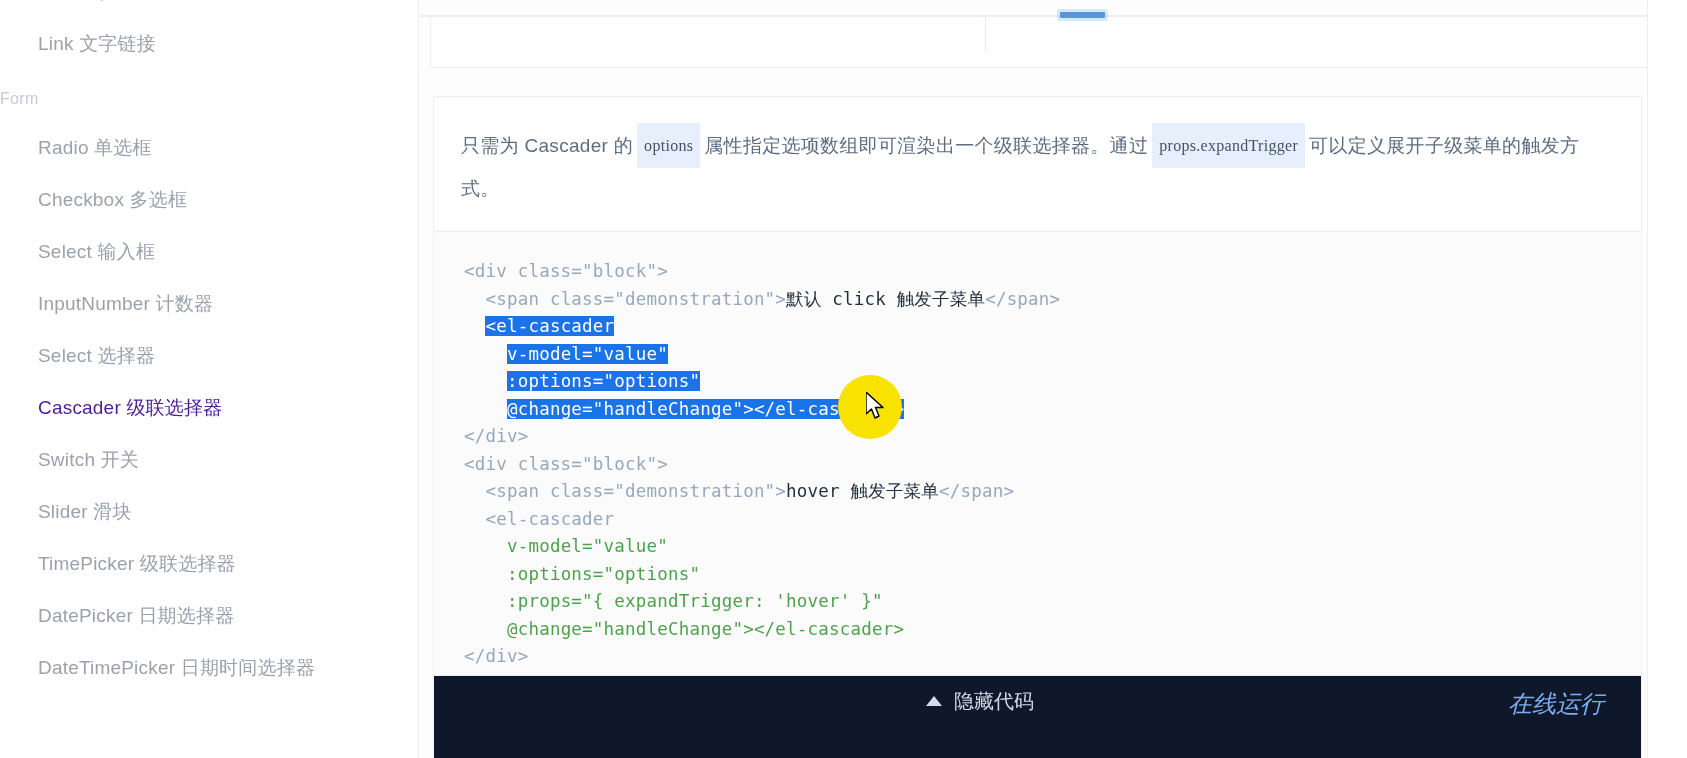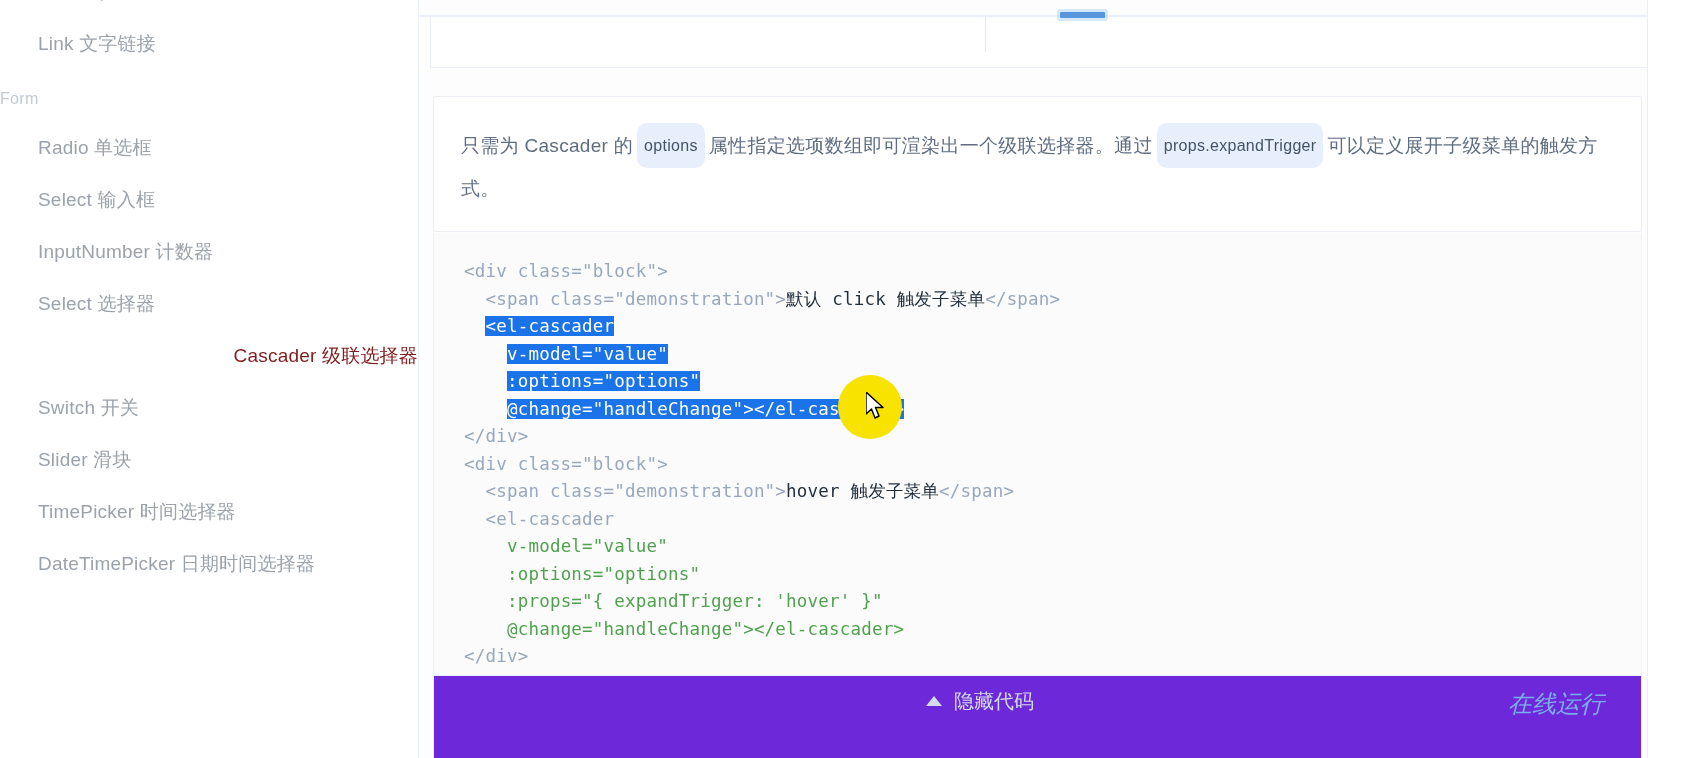--- a/index.html
+++ b/index.html
@@ -27,21 +27,21 @@
   .nav-item {
     height: 52px;
     line-height: 52px;
     padding-left: 38px;
     font-size: 19px;
     color: #9ba2ab;
     white-space: nowrap;
     cursor: pointer;
     letter-spacing: 0.2px;
   }
-  .nav-item.active { color: #7f1d1d; text-align: right; }
+  .nav-item.active { color: #4c1d95; }
   .nav-group-title {
     height: 52px;
     line-height: 58px;
     font-size: 16px;
     color: #c3cbd6;
     white-space: nowrap;
     letter-spacing: 0.3px;
   }
 
   
@@ -97,24 +97,24 @@
   .desc-text {
     font-size: 19px;
     line-height: 41px;
     color: #5e6d82;
     letter-spacing: .3px;
   }
   .code-chip {
     display: inline-block;
     background: #e6effb;
     color: #445368;
-    font-family: Liberation Sans, sans-serif;
+    font-family: Liberation Serif, serif;
     font-size: 16px;
     padding: 2px 7px;
-    border-radius: 10px;
+    border-radius: 0;
     margin: 0 4px;
     vertical-align: 1px;
   }
 
   
   .code-wrap {
     position: absolute;
     left: 13px; top: 233px;
     width: 1209px;
     height: 442px;
@@ -136,21 +136,21 @@
   .tok-tag    { color: #97a8be; }
   .tok-attr   { color: #50a14f; }
   .tok-txt    { color: #1f2d3d; text-align: right; }
   .sel        { background: #1a73e8; color: #ffffff; }
 
   
   .code-footer {
     position: absolute;
     left: 13px; top: 675px;
     width: 1209px; height: 83px;
-    background: #6d28d9;
+    background: #0f172a;
     border: 1px solid #eaeefb;
     border-bottom: none;
   }
   .hide-code {
     position: absolute;
     left: 492px; top: 12px;
     font-size: 20px;
     color: #d3dce6;
     cursor: pointer;
     white-space: nowrap;
@@ -202,27 +202,29 @@
 <body>
 
 <div id="app">
 
   <nav class="sidebar">
     <ul class="nav-list" id="nav-list">
         <li class="nav-item" style="margin-top: -34px;">Button 按钮</li>
         <li class="nav-item">Link 文字链接</li>
         <li class="nav-group-title">Form</li>
         <li class="nav-item">Radio 单选框</li>
+        <li class="nav-item">Checkbox 多选框</li>
         <li class="nav-item">Select 输入框</li>
         <li class="nav-item">InputNumber 计数器</li>
         <li class="nav-item">Select 选择器</li>
         <li class="nav-item active">Cascader 级联选择器</li>
         <li class="nav-item">Switch 开关</li>
         <li class="nav-item">Slider 滑块</li>
-        <li class="nav-item">TimePicker 时间选择器</li>
+        <li class="nav-item">TimePicker 级联选择器</li>
+        <li class="nav-item">DatePicker 日期选择器</li>
         <li class="nav-item">DateTimePicker 日期时间选择器</li>
       </ul>
   </nav>
 
   <main class="main">
 
     <div class="demo-top"></div>
     <div class="demo-top-divider"></div>
     <div class="cascader-caret"></div>
     <div class="tab-indicator"></div>

